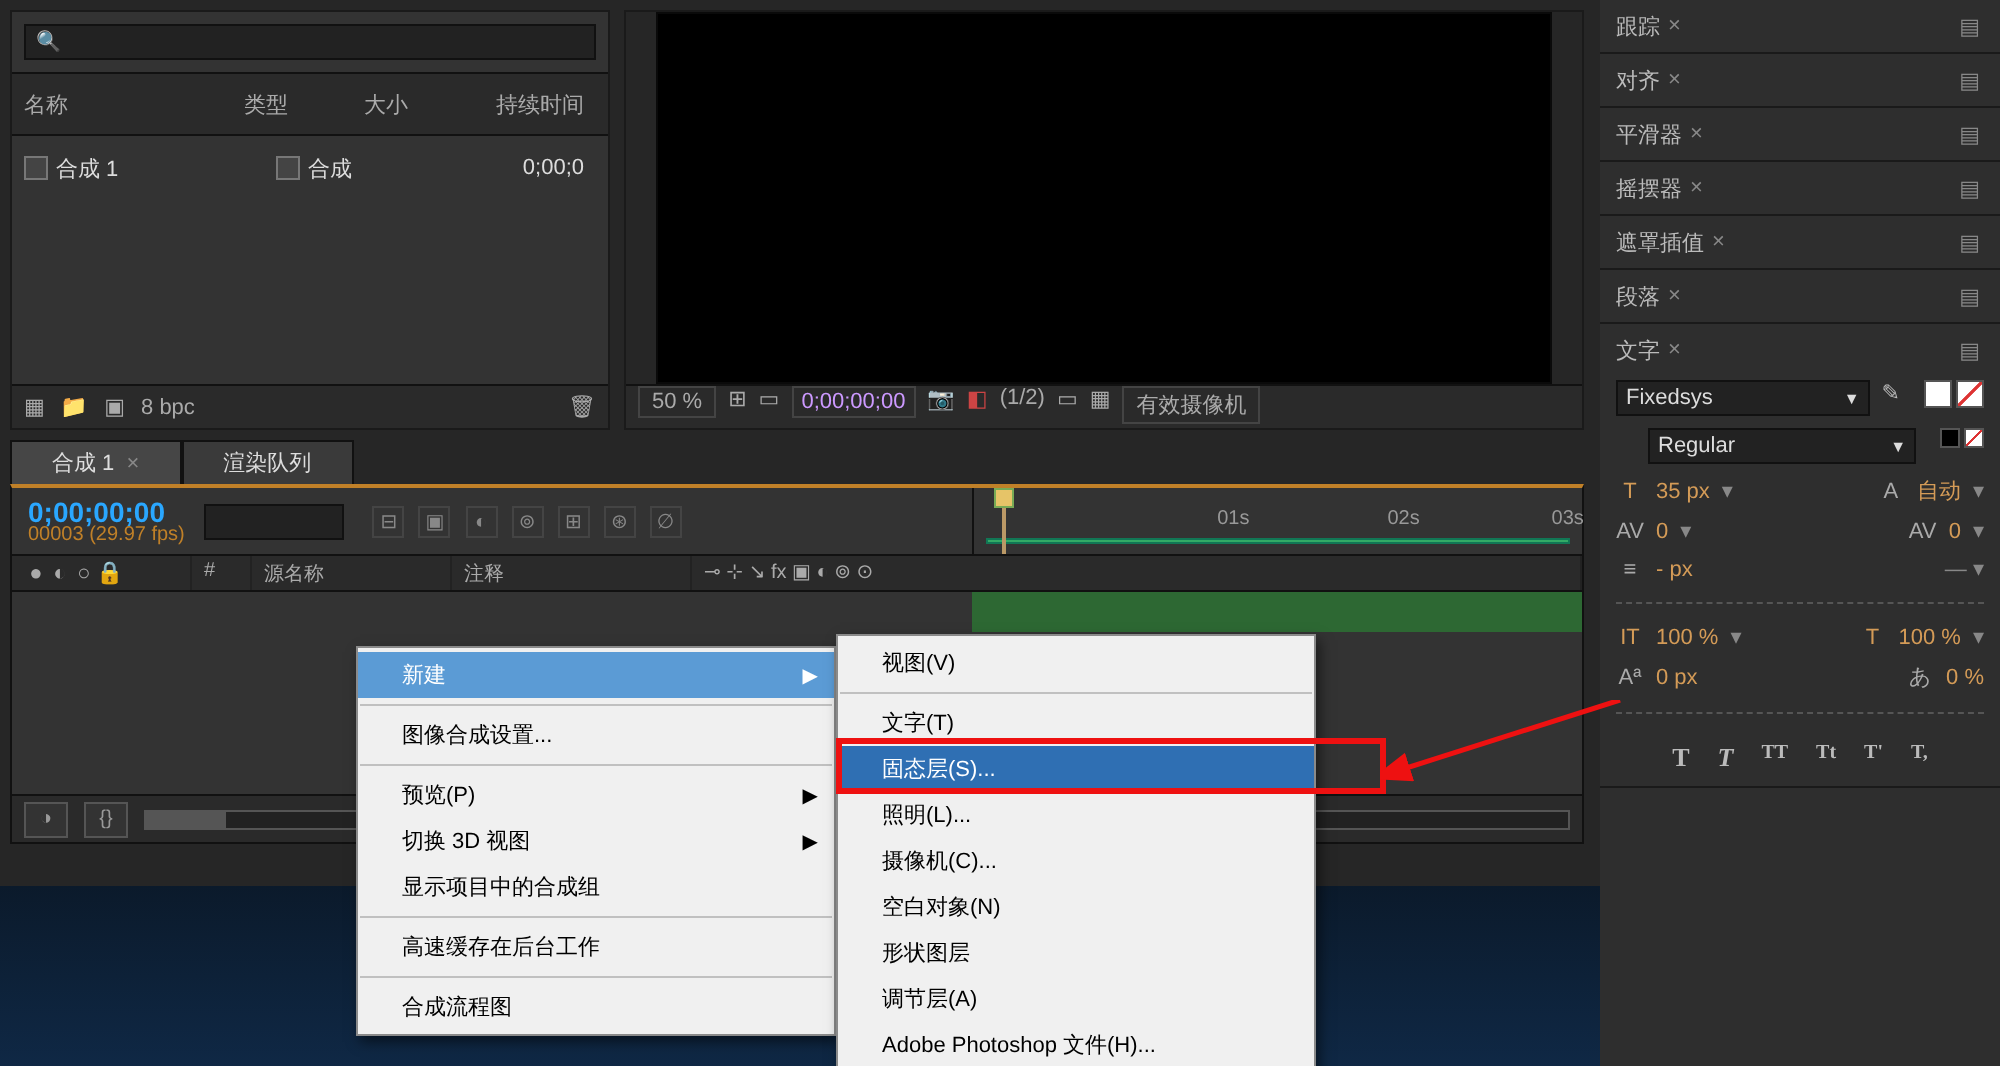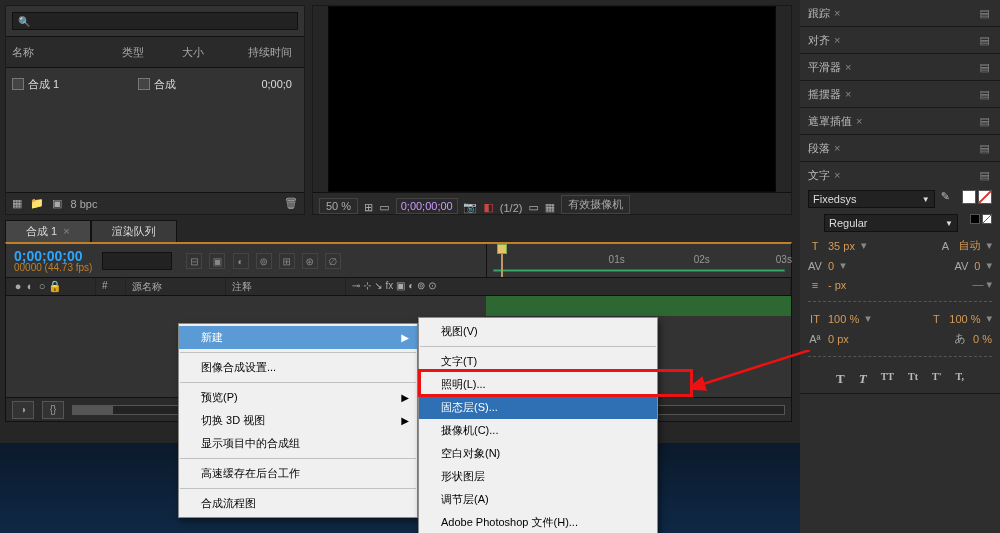--- a/index.html
+++ b/index.html
@@ -17,21 +17,21 @@
   .col-type { width:60px; }
   .col-size { width:45px; }
   .col-dur { flex:1; text-align:right; padding-right:6px;}
   .proj-row { color:#ddd; }
   .proj-row .ico { width:12px;height:12px;border:1px solid #777;margin-right:4px; display:inline-block; background:#444;}
   .proj-footer { position:absolute; bottom:0;left:0;right:0;height:22px;background:#2a2a2a;border-top:1px solid #111; display:flex;align-items:center;gap:8px;padding:0 6px; color:#aaa;}
 
   
   .viewer { position:absolute; left:312px; top:5px; width:480px; height:210px; background:#262626; border:1px solid #1a1a1a;}
   .viewer .canvas { position:absolute; left:15px; top:0; right:15px; bottom:22px; background:#000; border:1px solid #0a0a0a;}
-  .viewer .footer { position:absolute; bottom:0;left:0;right:0;height:22px;background:#2a2a2a;border-top:1px solid #111; display:flex;align-items:flex-end;gap:6px;padding:0 6px;color:#aaa;}
+  .viewer .footer { position:absolute; bottom:0;left:0;right:0;height:22px;background:#2a2a2a;border-top:1px solid #111; display:flex;align-items:flex-start;gap:6px;padding:0 6px;color:#aaa;}
   .pct { border:1px solid #444; padding:1px 6px;}
   .timecode { border:1px solid #444; padding:1px 4px; color:#c9f;}
   .camera-dd { border:1px solid #444; padding:1px 6px; }
 
   
   .right { position:absolute; right:0; top:0; width:200px; bottom:0; background:#2e2e2e; }
   .right .pnl { border-bottom:1px solid #1a1a1a; background:#2e2e2e; padding:2px 0;}
   .right .pnl .hdr { height:22px; display:flex; align-items:center; padding:0 8px; color:#bbb; }
   .right .pnl .hdr .x { margin-left:4px; color:#888;}
   .right .pnl .hdr .menu { margin-left:auto; color:#888; letter-spacing:2px; }
@@ -271,21 +271,21 @@
 <div class="timeline">
   <div class="tl-tabs">
     <div class="tab active"><span>合成 1</span><span class="x">×</span></div>
     <div class="tab"><span>渲染队列</span></div>
   </div>
   <div class="tl-body">
     <div class="tl-head">
       <div class="tl-head-left">
         <div>
           <div class="cur-time">0;00;00;00</div>
-          <div class="cur-fps">00000 (44.73 fps)</div>
+          <div class="cur-fps">00003 (29.97 fps)</div>
         </div>
         <input class="tl-search" style="">
         <div class="tl-icons">
           <span>⊟</span>
           <span>▣</span>
           <span>◐</span>
           <span>⊚</span>
           <span>⊞</span>
           <span>⊛</span>
           <span>∅</span>
@@ -355,25 +355,25 @@
 </div>
 
 <div class="ctx menu2">
   <div class="item">
       <span>视图(V)</span>
     </div>
   <div class="sep"></div>
   <div class="item">
       <span>文字(T)</span>
     </div>
-  <div class="item">
-      <span>照明(L)...</span>
-    </div>
   <div class="item hi-strong">
       <span>固态层(S)...</span>
+    </div>
+  <div class="item">
+      <span>照明(L)...</span>
     </div>
   <div class="item">
       <span>摄像机(C)...</span>
     </div>
   <div class="item">
       <span>空白对象(N)</span>
     </div>
   <div class="item">
       <span>形状图层</span>
     </div>

